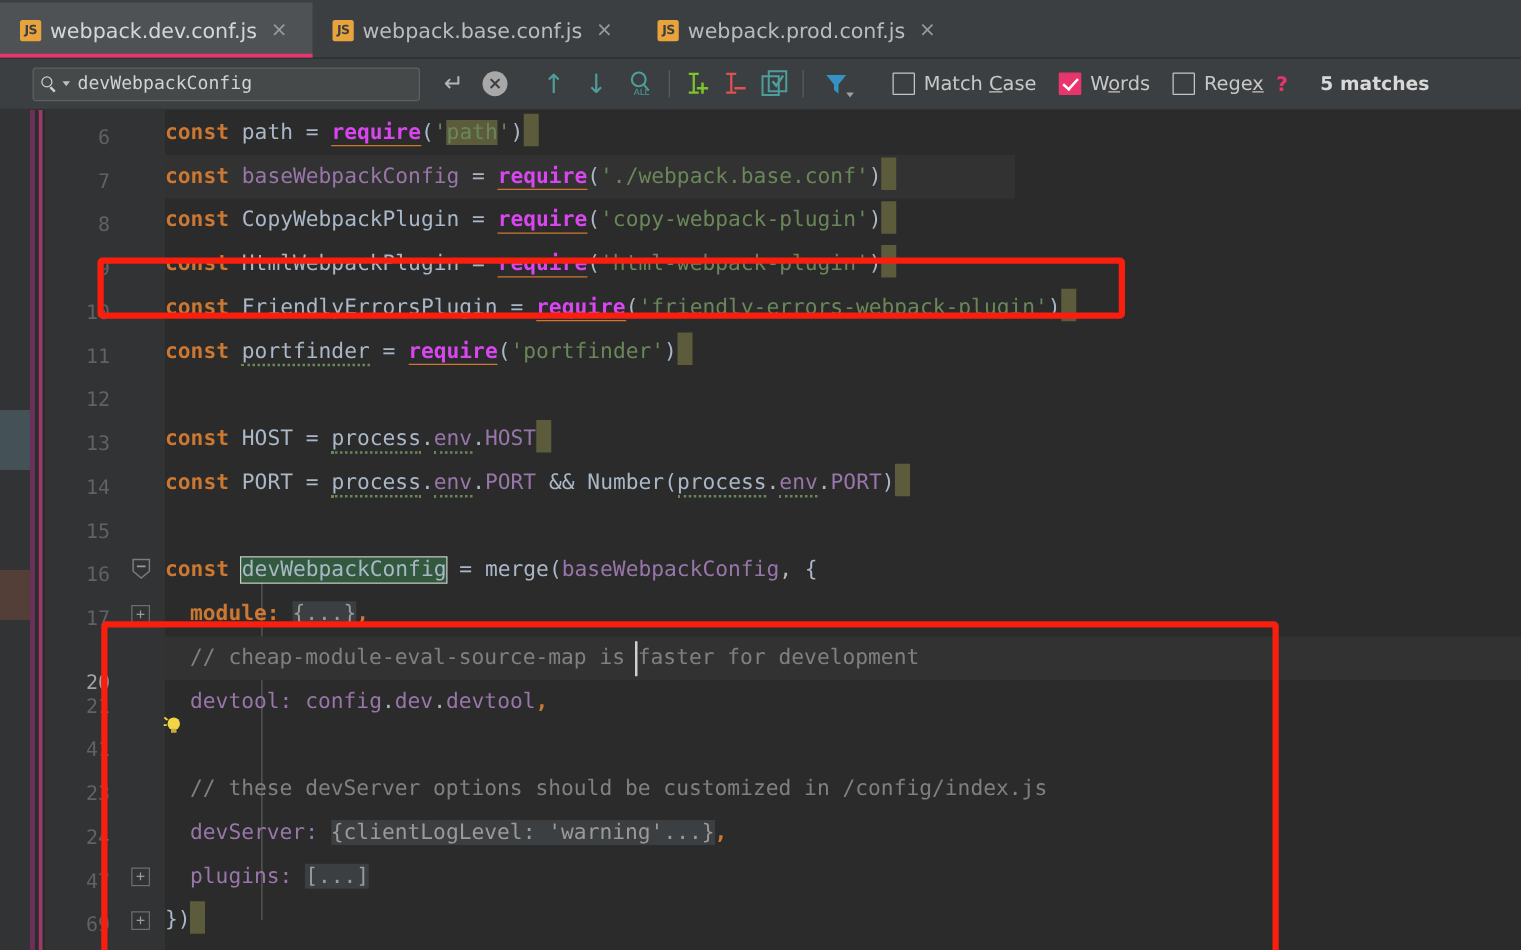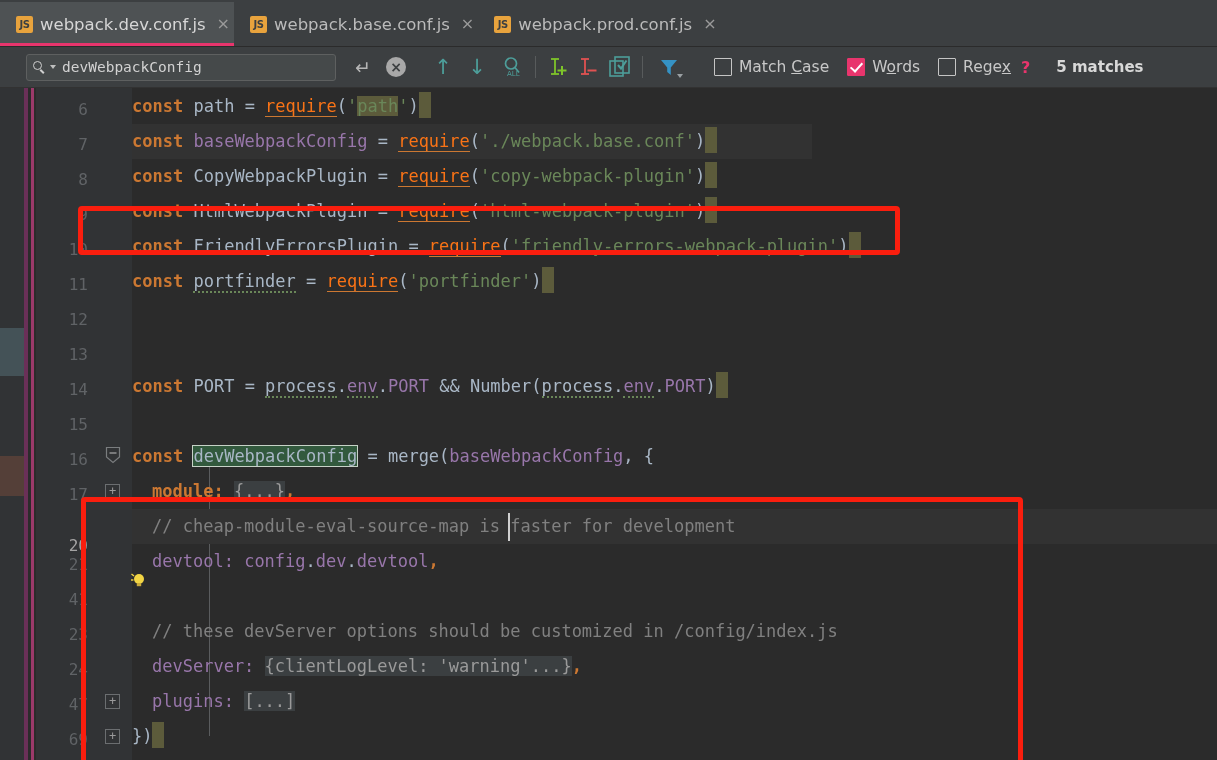--- a/index.html
+++ b/index.html
@@ -9,21 +9,21 @@
     -webkit-font-smoothing:antialiased;
   }
   
   #tabbar{
     position:absolute;left:0;top:0;width:1217px;height:47px;
     background:#3c3f41;border-bottom:1px solid #2b2b2b;
     display:flex;align-items:flex-end;box-sizing:border-box;
   }
   .tab{
     position:relative;display:flex;align-items:center;gap:7px;
-    height:44px;padding:0 4px 0 16px;box-sizing:border-box;
+    height:44px;padding:0 20px 0 16px;box-sizing:border-box;
     cursor:default;
   }
   .tab .lbl{
     font-size:16.5px;color:#bbbbbb;white-space:nowrap;
     font-family:"DejaVu Sans","Liberation Sans",sans-serif;
   }
   .tab.active .lbl{color:#d6d6d6;}
   .tab.active{background:#4e5254;}
   .tab.active .underline{
     position:absolute;left:0;right:0;bottom:0;height:3px;background:#e8356d;
@@ -142,21 +142,21 @@
   .lnum.cur{color:#a4a3a3;}
   .crow{
     position:absolute;left:0;height:35px;line-height:35px;white-space:pre;
   }
   .rowbg{position:absolute;left:0;height:35px;}
   
   .kw{color:#cc7832;font-weight:bold;}
   .id{color:#a9b7c6;}
   .fld{color:#9876aa;}
   .fn{color:#a9b7c6;}
-  .req{color:#f97316;font-weight:normal;border-bottom:1px solid #cc7832;}
+  .req{color:#d946ef;font-weight:bold;border-bottom:1px solid #cc7832;}
   .str{color:#6a8759;}
   .paren{color:#a9b7c6;}
   .cmt{color:#808080;}
   .plain{color:#a9b7c6;}
   .wavy{
     border-bottom:2px dotted #6a8759;
   }
   .olive{
     display:inline-block;width:12px;height:26px;background:#5c5b3b;
     vertical-align:-6px;
@@ -356,20 +356,21 @@
     <div class="crow" style="top:71px;"><span class="kw">const</span><span class="plain"> </span><span class="id">CopyWebpackPlugin</span><span class="plain"> = </span><span class="req">require</span><span class="paren">(</span><span class="str">'copy-webpack-plugin'</span><span class="paren">)</span><span class="olive"></span></div>
 
     <div class="crow" style="top:106px;"><span class="kw">const</span><span class="plain"> </span><span class="id">HtmlWebpackPlugin</span><span class="plain"> = </span><span class="req">require</span><span class="paren">(</span><span class="str">'html-webpack-plugin'</span><span class="paren">)</span><span class="olive"></span></div>
 
     <div class="crow" style="top:176px;"><span class="kw">const</span><span class="plain"> </span><span class="id wavy">portfinder</span><span class="plain"> = </span><span class="req">require</span><span class="paren">(</span><span class="str">'portfinder'</span><span class="paren">)</span><span class="olive"></span></div>
 
     <div class="crow" style="top:141px;"><span class="kw">const</span><span class="plain"> </span><span class="id">FriendlyErrorsPlugin</span><span class="plain"> = </span><span class="req">require</span><span class="paren">(</span><span class="str">'friendly-errors-webpack-plugin'</span><span class="paren">)</span><span class="olive"></span></div>
 
     <div class="crow" style="top:211px;"></div>
 
+    <div class="crow" style="top:246px;"><span class="kw">const</span><span class="plain"> </span><span class="id">HOST</span><span class="plain"> = </span><span class="id wavy">process</span><span class="plain">.</span><span class="fld wavy">env</span><span class="plain">.</span><span class="fld">HOST</span><span class="olive"></span></div>
 
     <div class="crow" style="top:281px;"><span class="kw">const</span><span class="plain"> </span><span class="id">PORT</span><span class="plain"> = </span><span class="id wavy">process</span><span class="plain">.</span><span class="fld wavy">env</span><span class="plain">.</span><span class="fld">PORT</span><span class="plain"> &amp;&amp; </span><span class="fn">Number</span><span class="paren">(</span><span class="id wavy">process</span><span class="plain">.</span><span class="fld wavy">env</span><span class="plain">.</span><span class="fld">PORT</span><span class="paren">)</span><span class="olive"></span></div>
 
     <div class="crow" style="top:316px;"></div>
 
     <div class="crow" style="top:351px;"><span class="kw">const</span><span class="plain"> </span><span class="hl-search">devWebpackConfig</span><span class="plain"> = </span><span class="fn">merge</span><span class="paren">(</span><span class="fld">baseWebpackConfig</span><span class="plain">, </span><span class="paren">{</span></div>
 
     <div class="crow" style="top:386px;left:20px;"><span class="kw">module:</span><span class="plain"> </span><span class="fold-ph">{...}</span><span class="kw">,</span></div>
 
     <div class="crow" style="top:421px;left:20px;"><span class="cmt">// cheap-module-eval-source-map is faster for development</span></div>

